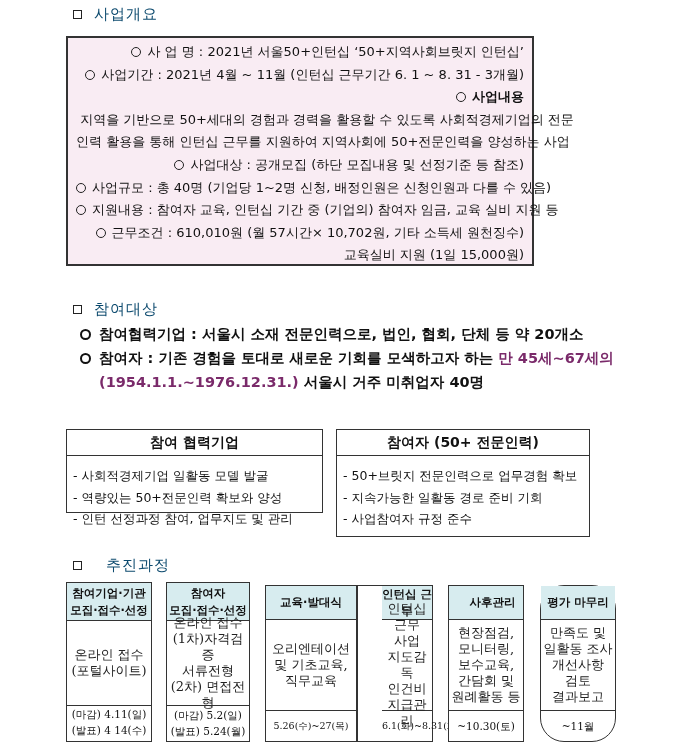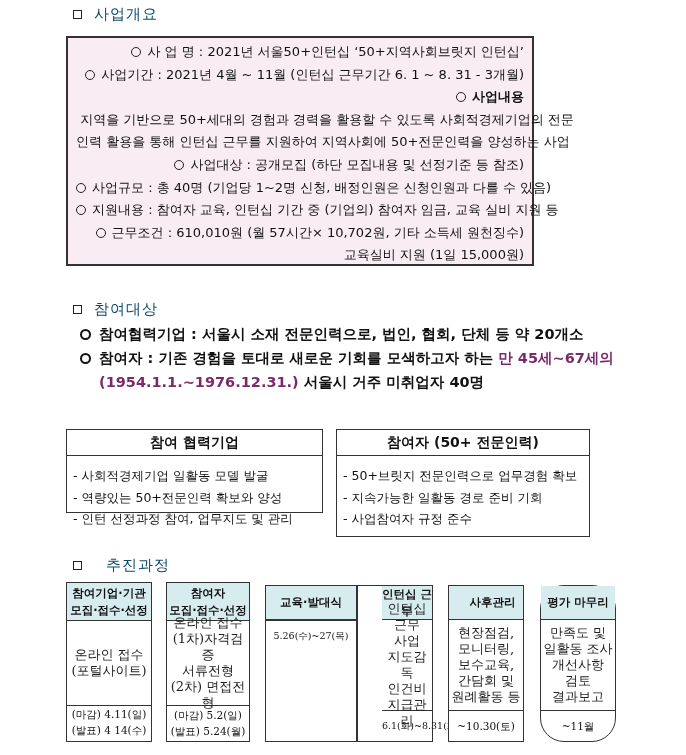--- a/index.html
+++ b/index.html
@@ -150,20 +150,25 @@
   <div class="sfoot" style="height:35px;">
     <span>(마감) 5.2(일)</span>
     <span>(발표) 5.24(월)</span>
   </div>
 </div>
 
 <div class="step" style="left:265px; width:92px; top:585px; height:157px;">
   <div class="shead" style="height:34px;">
     <span>교육·발대식</span>
   </div>
+  <div class="sbody" style="height:90px;">
+    <span>오리엔테이션</span>
+    <span>및 기초교육,</span>
+    <span>직무교육</span>
+  </div>
   <div class="sfoot" style="height:30px; font-size:9.5px;">
     <span>5.26(수)~27(목)</span>
   </div>
 </div>
 
 <div class="step" style="left:357px; width:76px; top:585px; height:157px;padding-left:24px;">
   <div class="shead" style="height:34px;">
     <span>인턴십 근무</span>
   </div>
   <div class="sbody" style="height:90px;">

